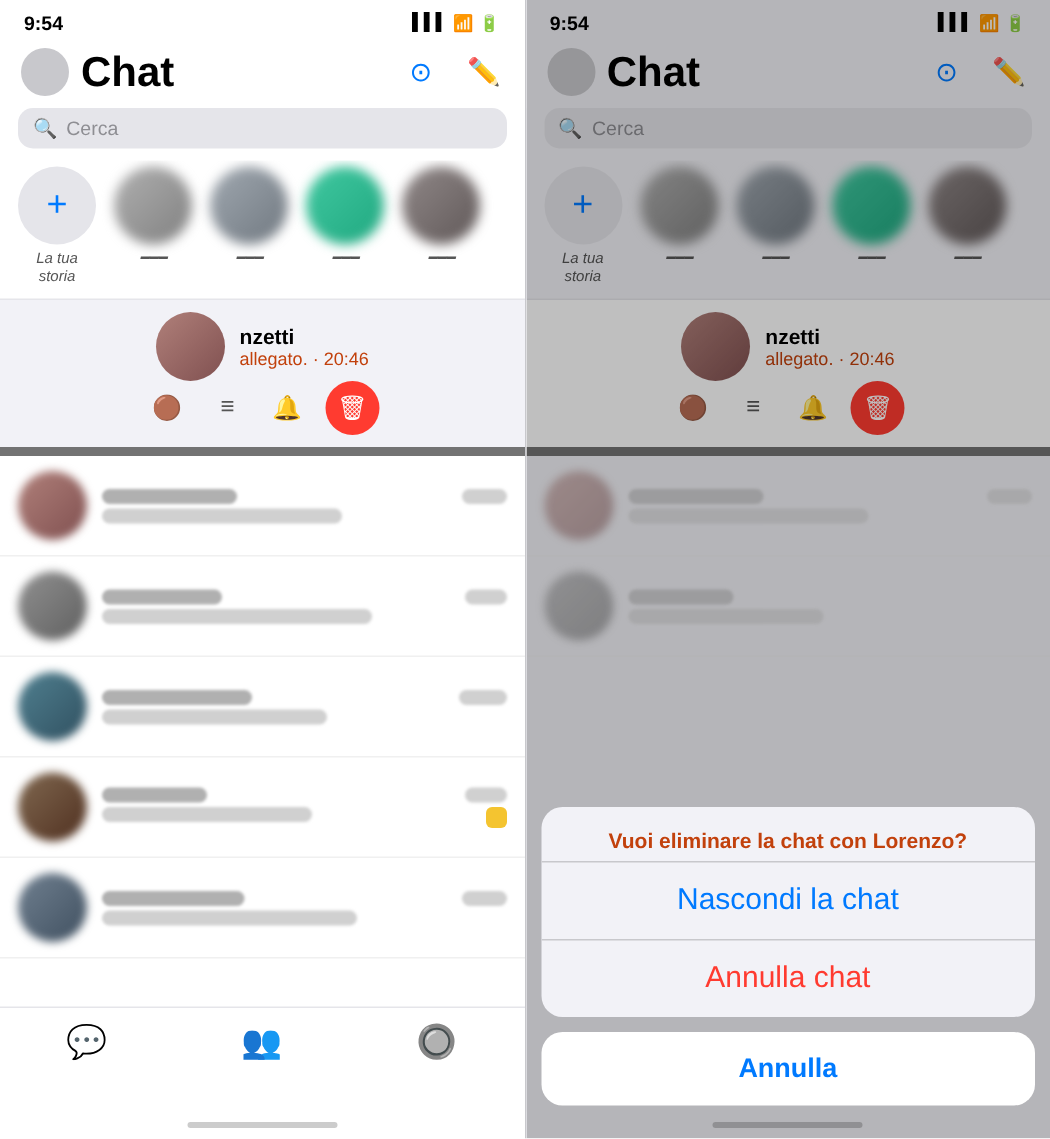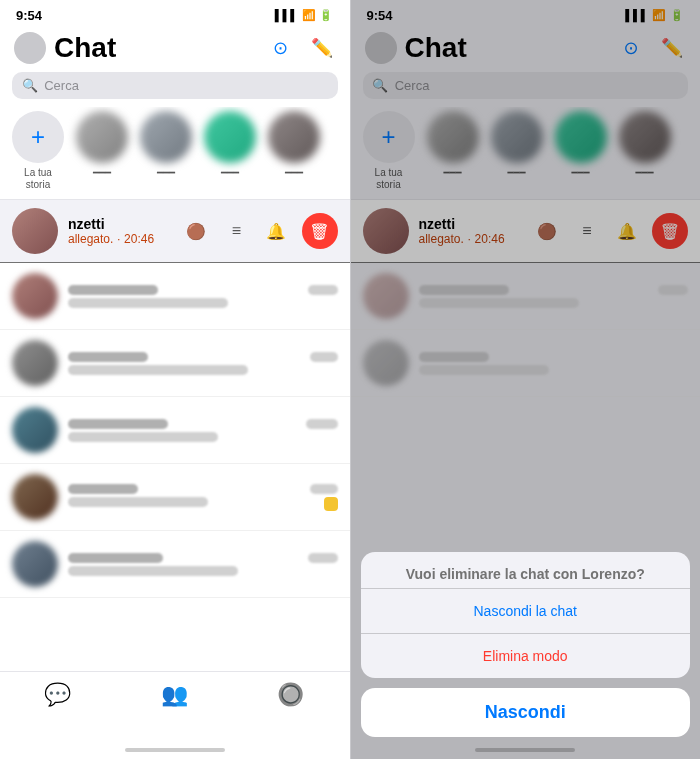--- a/index.html
+++ b/index.html
@@ -104,40 +104,41 @@
     }
     .story-add-btn {
       width: 52px; height: 52px;
       border-radius: 50%;
       background: #e5e5ea;
       display: flex; align-items: center; justify-content: center;
       font-size: 24px; color: #007aff; font-weight: 300;
     }
     .story-label {
       font-size: 10px; color: #555;
-      text-align: center; line-height: 1.2;
+      text-align: center; line-height: 1.2; font-style: italic;
     }
     .story-avatar.blurred { filter: blur(4px); }
     .story-av-1 { background: linear-gradient(135deg, #b0b0b0, #808080); }
     .story-av-2 { background: linear-gradient(135deg, #a0a8b0, #707880); }
     .story-av-3 { background: linear-gradient(135deg, #40c8a0, #20a880); }
     .story-av-4 { background: linear-gradient(135deg, #908888, #605858); }
 
     
     .divider { height: 1px; background: #e5e5ea; margin: 0 0 0 0; }
 
     
     .swipe-row {
       display: flex;
       align-items: center;
       padding: 8px 12px;
       background: #f2f2f7;
-      border-bottom: 1px solid #737373;
+      border-bottom: 6px solid #737373;
       position: relative;
       overflow: hidden;
+      flex-direction: column;
     }
     .swipe-row-content {
       display: flex;
       align-items: center;
       flex: 1;
       gap: 10px;
     }
     .swipe-avatar {
       width: 46px; height: 46px; border-radius: 50%;
       background: #c8c8cc; flex-shrink: 0;
@@ -245,34 +246,34 @@
       background: #f2f2f7;
       border-radius: 14px;
       overflow: hidden;
       margin-bottom: 10px;
     }
     .action-sheet-title {
       padding: 14px 16px 6px;
       text-align: center;
       font-size: 14px;
       font-weight: 600;
-      color: #737373;
+      color: #c2410c;
     }
     .action-sheet-sub {
       padding: 0 16px 14px;
       text-align: center;
       font-size: 13px;
       color: #555;
       line-height: 1.4;
     }
     .action-sheet-divider { height: 1px; background: #c8c8cc; }
     .action-sheet-btn {
       padding: 14px 16px;
       text-align: center;
-      font-size: 14px;
+      font-size: 20px;
       cursor: pointer;
     }
     .action-sheet-btn.blue { color: #007aff; }
     .action-sheet-btn.red { color: #ff3b30; }
     .action-sheet-cancel {
       background: #fff;
       border-radius: 14px;
       overflow: hidden;
     }
     .action-sheet-cancel .action-sheet-btn {
@@ -541,24 +542,24 @@
   </div>
 
   <div class="overlay-dim"></div>
 
   <div class="action-sheet">
     <div class="action-sheet-main">
       <div class="action-sheet-title">Vuoi eliminare la chat con Lorenzo?</div>
       <div class="action-sheet-divider"></div>
       <div class="action-sheet-btn blue">Nascondi la chat</div>
       <div class="action-sheet-divider"></div>
-      <div class="action-sheet-btn red">Elimina modo</div>
+      <div class="action-sheet-btn red">Annulla chat</div>
     </div>
     <div class="action-sheet-cancel">
-      <div class="action-sheet-btn" style="color:#007aff;font-weight:600;font-size:18px;">Nascondi</div>
+      <div class="action-sheet-btn" style="color:#007aff;font-weight:600;font-size:18px;">Annulla</div>
     </div>
   </div>
 
   <div class="home-indicator">
     <div class="home-bar"></div>
   </div>
 
 </div>
 
 </body></html>

